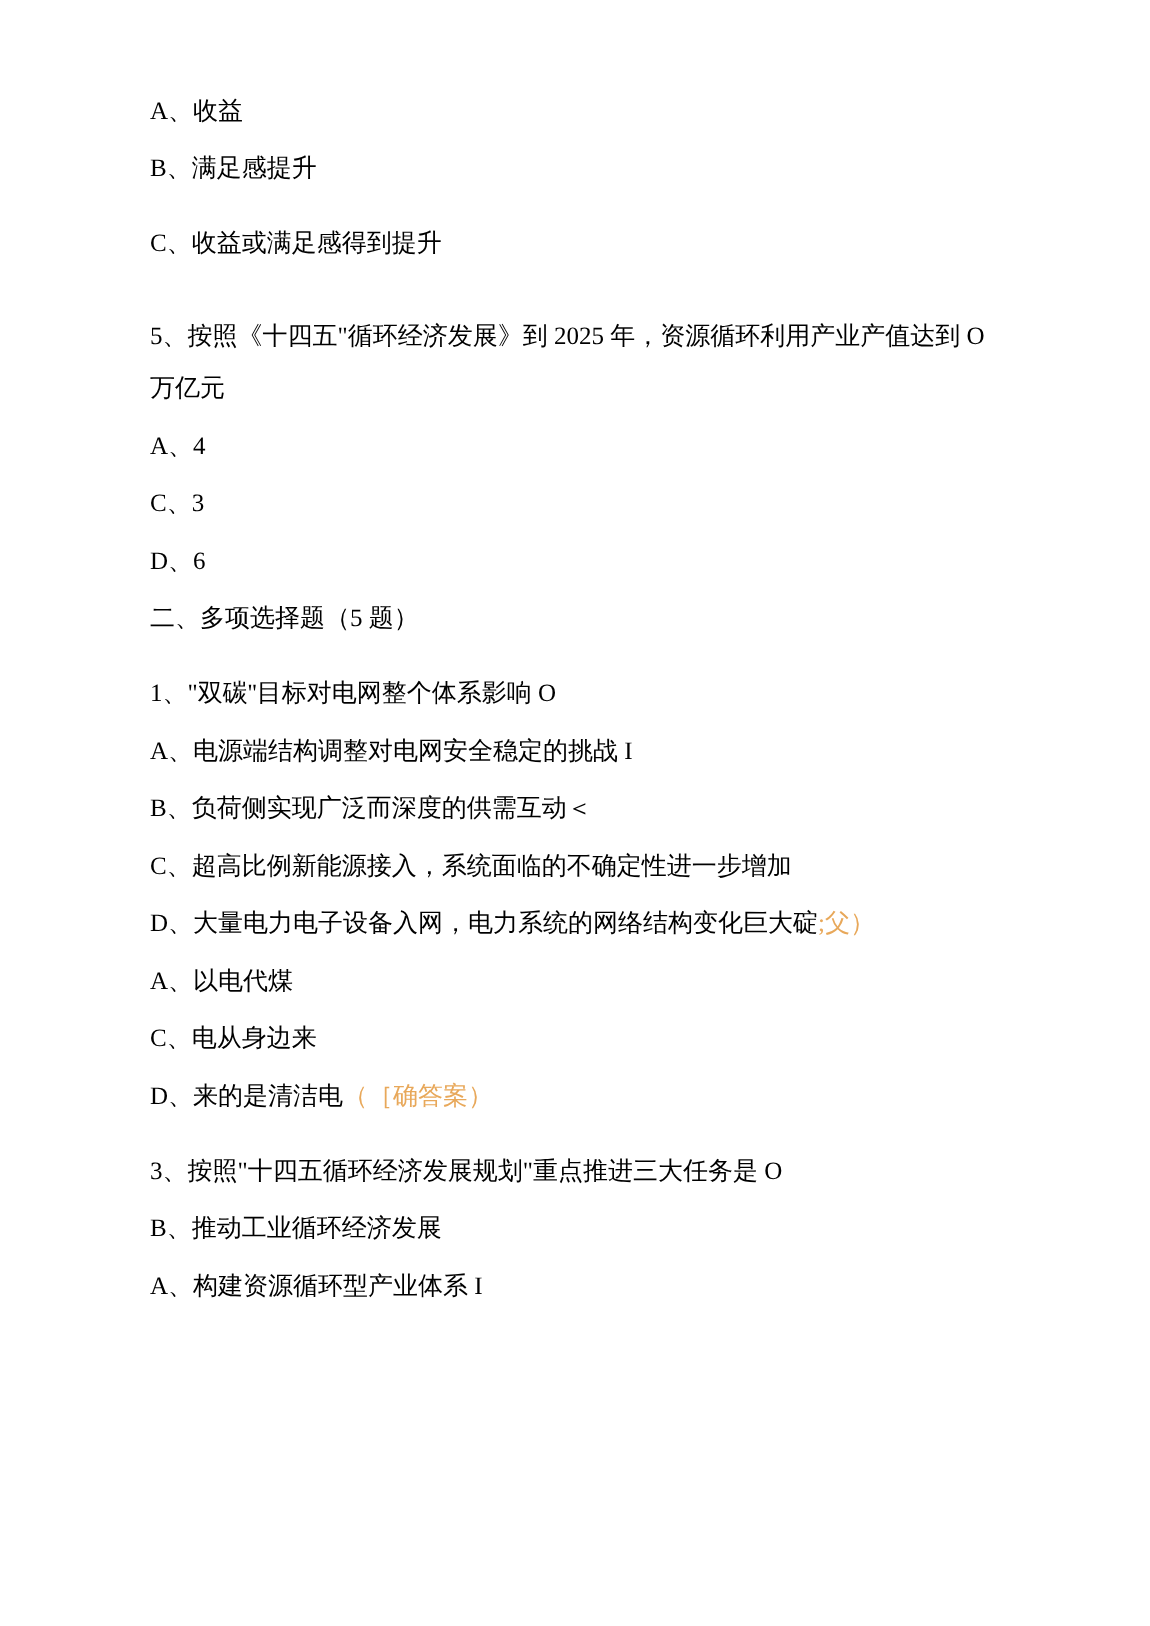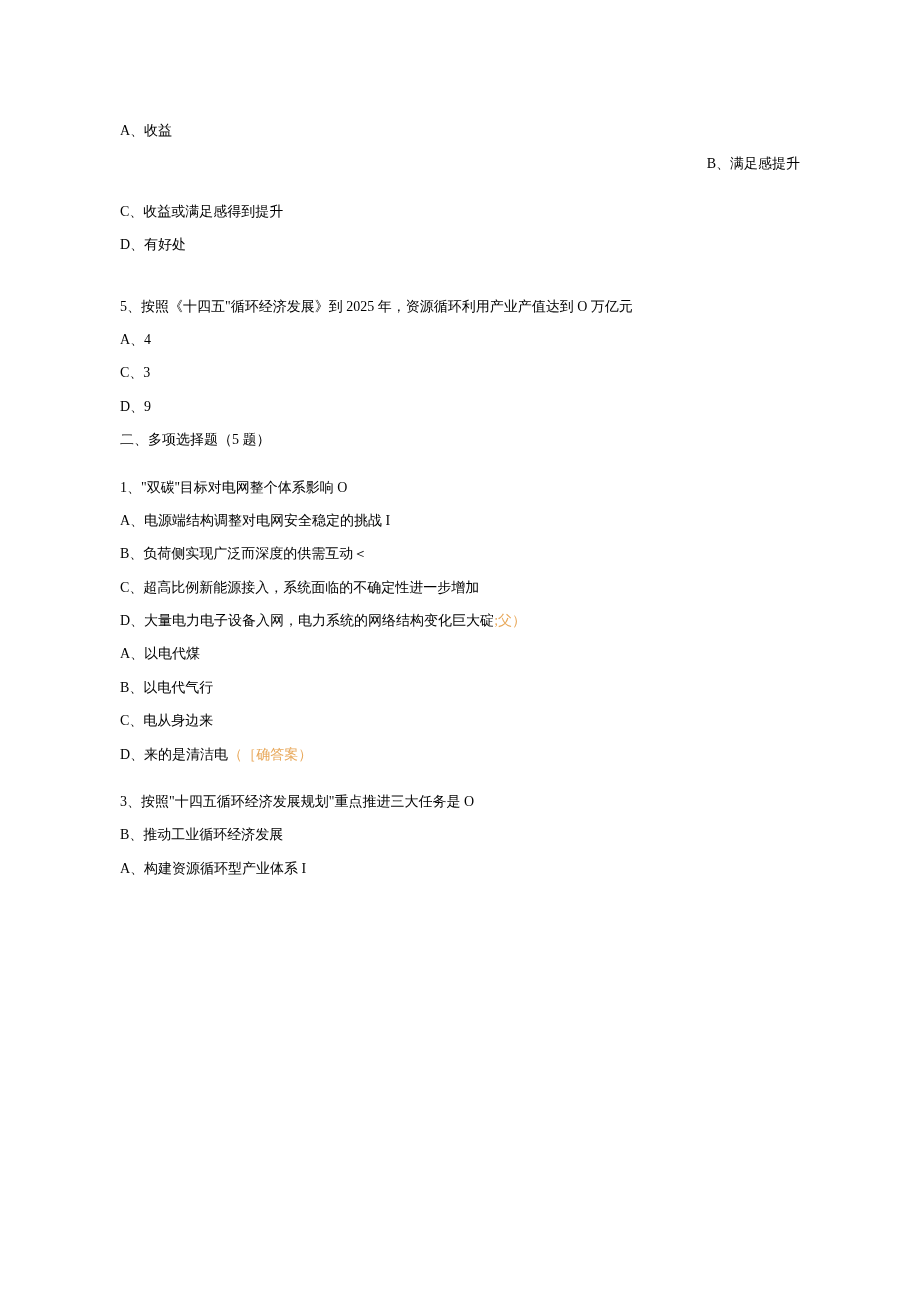--- a/index.html
+++ b/index.html
@@ -5,31 +5,30 @@
     body {
       margin: 0;
       padding: 0;
       background: #ffffff;
       font-family: "SimSun", "宋体", serif;
       width: 920px;
       min-height: 1301px;
       box-sizing: border-box;
     }
     .page {
-      padding: 112px 120px 60px 120px;
+      padding: 64px 120px 60px 120px;
       color: #000000;
-      font-size: 14px;
+      font-size: 20px;
       line-height: 2.1;
     }
     .option {
       margin: 4px 0;
     }
     .option.gap-after {
       margin-bottom: 18px;
-      text-align: right;
     }
     .q {
       margin-top: 18px;
       margin-bottom: 4px;
     }
     .q.top {
       margin-top: 32px;
     }
     .section-title {
       margin-bottom: 12px;
@@ -40,39 +39,37 @@
   </style>
 </head>
 <body>
 
 <div class="page">
 
   <div class="option">A、收益</div>
   <div class="option gap-after">B、满足感提升</div>
 
   <div class="option">C、收益或满足感得到提升</div>
-  <div class="option">D、有好处</div>
 
   <div class="q top">5、按照《十四五"循环经济发展》到 2025 年，资源循环利用产业产值达到 O 万亿元</div>
   <div class="option">A、4</div>
   <div class="option">C、3</div>
-  <div class="option">D、9</div>
+  <div class="option">D、6</div>
 
   <div class="section-title">二、多项选择题（5 题）</div>
 
   <div class="q">1、"双碳''目标对电网整个体系影响 O</div>
   <div class="option">A、电源端结构调整对电网安全稳定的挑战 I</div>
   <div class="option">B、负荷侧实现广泛而深度的供需互动＜</div>
   <div class="option">C、超高比例新能源接入，系统面临的不确定性进一步增加</div>
   <div class="option">
     <span>D、大量电力电子设备入网，电力系统的网络结构变化巨大碇</span><span class="orange">;父）</span>
   </div>
 
   <div class="option">A、以电代煤</div>
-  <div class="option">B、以电代气行</div>
   <div class="option">C、电从身边来</div>
   <div class="option">
     <span>D、来的是清洁电</span><span class="orange">（［确答案）</span>
   </div>
 
   <div class="q">3、按照"十四五循环经济发展规划"重点推进三大任务是 O</div>
   <div class="option">B、推动工业循环经济发展</div>
   <div class="option">A、构建资源循环型产业体系 I</div>
 
 </div>

